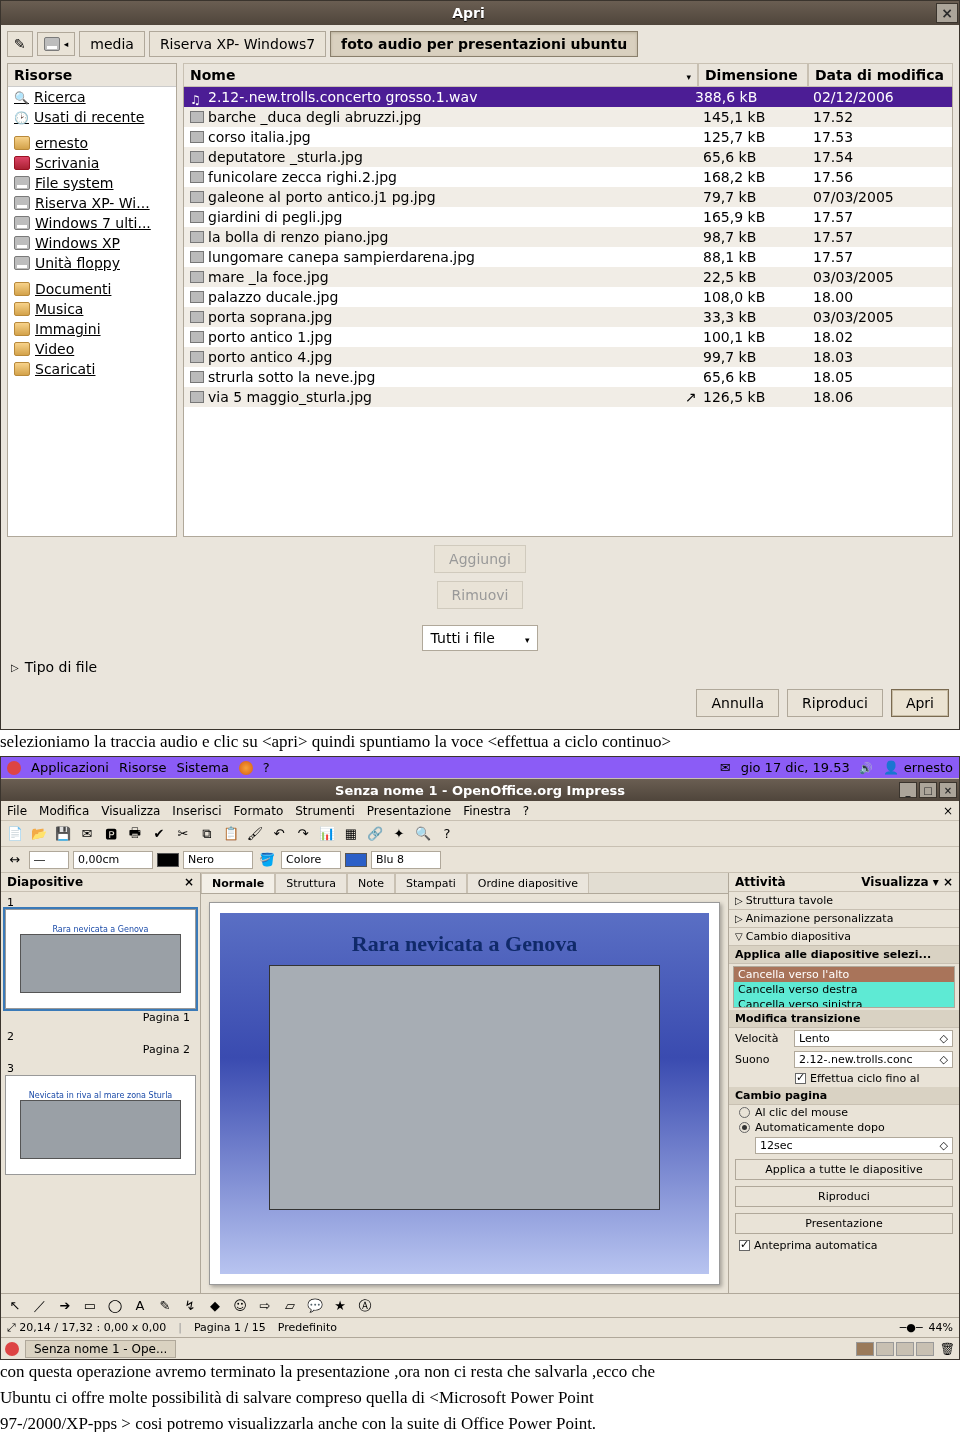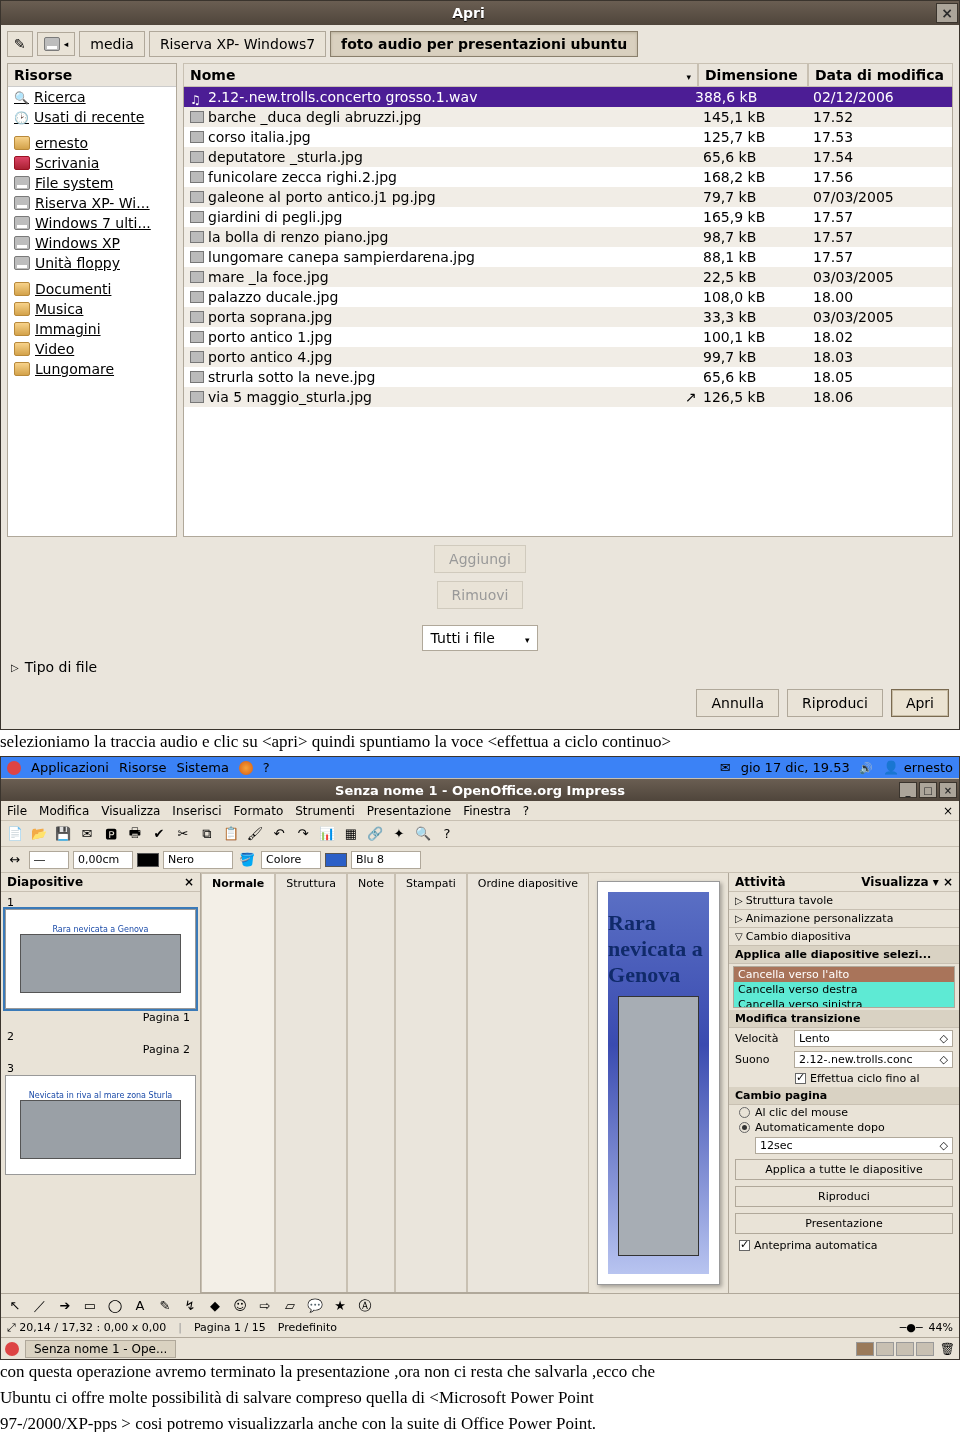--- a/index.html
+++ b/index.html
@@ -63,42 +63,42 @@
   .filetype-row .tri{ font-size:10px;}
 
   .btn-row{ display:flex; justify-content:flex-end; gap:8px; padding:6px 4px;}
   .btn-row .btn.primary{ border:1px solid #7a6a50; background:#ebe3d2; font-weight:normal; box-shadow:0 0 0 1px #c9bea6 inset;}
 
   
   .prose { font-family:"Liberation Serif","Times New Roman",serif; font-size:17px; padding:2px 0 4px 0; }
 
   
   .impress { border:1px solid #3a342d; }
-  .gnome-panel{ height:22px; background:#3b82f6; display:flex; align-items:center; font-size:13px; padding:0 6px; gap:10px; border-bottom:1px solid #c8c0b2;}
+  .gnome-panel{ height:22px; background:#8b5cf6; display:flex; align-items:center; font-size:13px; padding:0 6px; gap:10px; border-bottom:1px solid #c8c0b2;}
   .gnome-panel .right{ margin-left:auto; display:flex; gap:10px; align-items:center;}
   .impress-title{ background:linear-gradient(#6a5e52,#4f453b); color:#fff; height:22px; display:flex; align-items:center; justify-content:center; font-weight:bold; font-size:13px; position:relative;}
   .impress-title .winbtns{ position:absolute; right:2px; display:flex; gap:2px;}
   .impress-title .winbtns span{ width:18px; height:16px; background:#aca59a; border:1px solid #3a342d; display:flex; align-items:center; justify-content:center; font-size:10px; color:#2b2b2b;}
 
   .menubar{ background:#e9e3d7; height:20px; display:flex; align-items:center; gap:12px; font-size:12px; padding:0 6px; border-bottom:1px solid #c8c0b2;}
   .toolbar{ background:#e9e3d7; height:26px; display:flex; align-items:center; gap:4px; padding:0 4px; border-bottom:1px solid #c8c0b2; font-size:11px;}
   .tb-ico{ width:20px; height:20px; border:1px solid transparent; display:flex; align-items:center; justify-content:center; font-size:13px;}
   .tb-field{ background:#fff; border:1px solid #b0a89a; height:18px; padding:0 4px; font-size:11px; display:flex; align-items:center;}
   .tb-swatch{ width:22px; height:14px; border:1px solid #555;}
 
   .impress-body{ display:flex; height:420px; background:#e9e3d7;}
   .slidepanel{ width:200px; border-right:1px solid #b0a89a; display:flex; flex-direction:column;}
   .panel-hdr{ font-weight:bold; font-size:12px; padding:2px 6px; background:#e9e3d7; border-bottom:1px solid #c8c0b2; display:flex; justify-content:space-between; align-items:center;}
   .slides-scroll{ flex:1; overflow:hidden; background:#e9e3d7; padding:4px;}
   .slide-thumb{ background:#fff; border:1px solid #999; height:100px; margin-bottom:2px; display:flex; flex-direction:column; align-items:center; justify-content:center; font-size:8px; color:#1a4aa8; position:relative;}
   .slide-thumb.sel{ outline:2px solid #3a7ab8;}
   .slide-thumb .fake-img{ width:85%; height:60%; background:#9aa0a6; border:1px solid #555;}
   .slide-lbl{ text-align:right; font-size:11px; padding:0 6px 6px;}
 
-  .center-pane{ flex:1; display:flex; flex-direction:row; border-right:1px solid #b0a89a;}
+  .center-pane{ flex:1; display:flex; flex-direction:column; border-right:1px solid #b0a89a;}
   .view-tabs{ display:flex; background:#e2ddd2; font-size:11px; border-bottom:1px solid #b0a89a;}
   .view-tabs span{ padding:3px 10px; border:1px solid #c8c0b2; border-bottom:none; background:#eae5dc;}
   .view-tabs span.active{ background:#f3efe7; font-weight:bold;}
   .canvas{ flex:1; background:#fff; margin:8px; border:1px solid #999; box-shadow:2px 2px 4px rgba(0,0,0,.3); position:relative; overflow:hidden;}
   .canvas .slide-surface{ position:absolute; inset:10px; background:linear-gradient(#5a6fc4,#3a4bb0 40%,#b8c4f0); display:flex; flex-direction:column; align-items:center;}
   .slide-surface h2{ color:#102a6a; font-size:22px; padding:18px 0 8px; font-family:serif;}
   .slide-surface .big-img{ width:80%; height:68%; background:#a7adb4; border:1px solid #333;}
 
   .taskpane{ width:230px; display:flex; flex-direction:column; font-size:11px;}
   .taskpane .sec{ border-bottom:1px solid #c8c0b2; padding:2px 6px;}
@@ -208,21 +208,21 @@
             <li>
               <span class="ico ico-folder"></span>
               <span>Immagini</span>
             </li>
             <li>
               <span class="ico ico-folder"></span>
               <span>Video</span>
             </li>
             <li>
               <span class="ico ico-folder"></span>
-              <span>Lungomare</span>
+              <span>Scaricati</span>
             </li>
           </ul>
       </div>
 
       <div class="filepane">
         <div class="file-hdr">
           <div class="col-name">
               <span>Nome</span>
               <span class="chevron"></span>
             </div>
@@ -443,21 +443,21 @@
     <span class="tb-ico">▦</span>
     <span class="tb-ico">🔗</span>
     <span class="tb-ico">✦</span>
     <span class="tb-ico">🔍</span>
     <span class="tb-ico">?</span>
   </div>
 
   <div class="toolbar">
     <span class="tb-ico">↔</span>
     <span class="tb-field" style="width:40px">―</span>
-    <span class="tb-field" style="width:60px">0,00cm</span>
+    <span class="tb-field" style="width:80px">0,00cm</span>
     <span class="tb-swatch" style="background:#000"></span>
     <span class="tb-field" style="width:70px">Nero</span>
     <span class="tb-ico">🪣</span>
     <span class="tb-field" style="width:60px">Colore</span>
     <span class="tb-swatch" style="background:#2b5fc7"></span>
     <span class="tb-field" style="width:70px">Blu 8</span>
   </div>
 
   <div class="impress-body">
 

